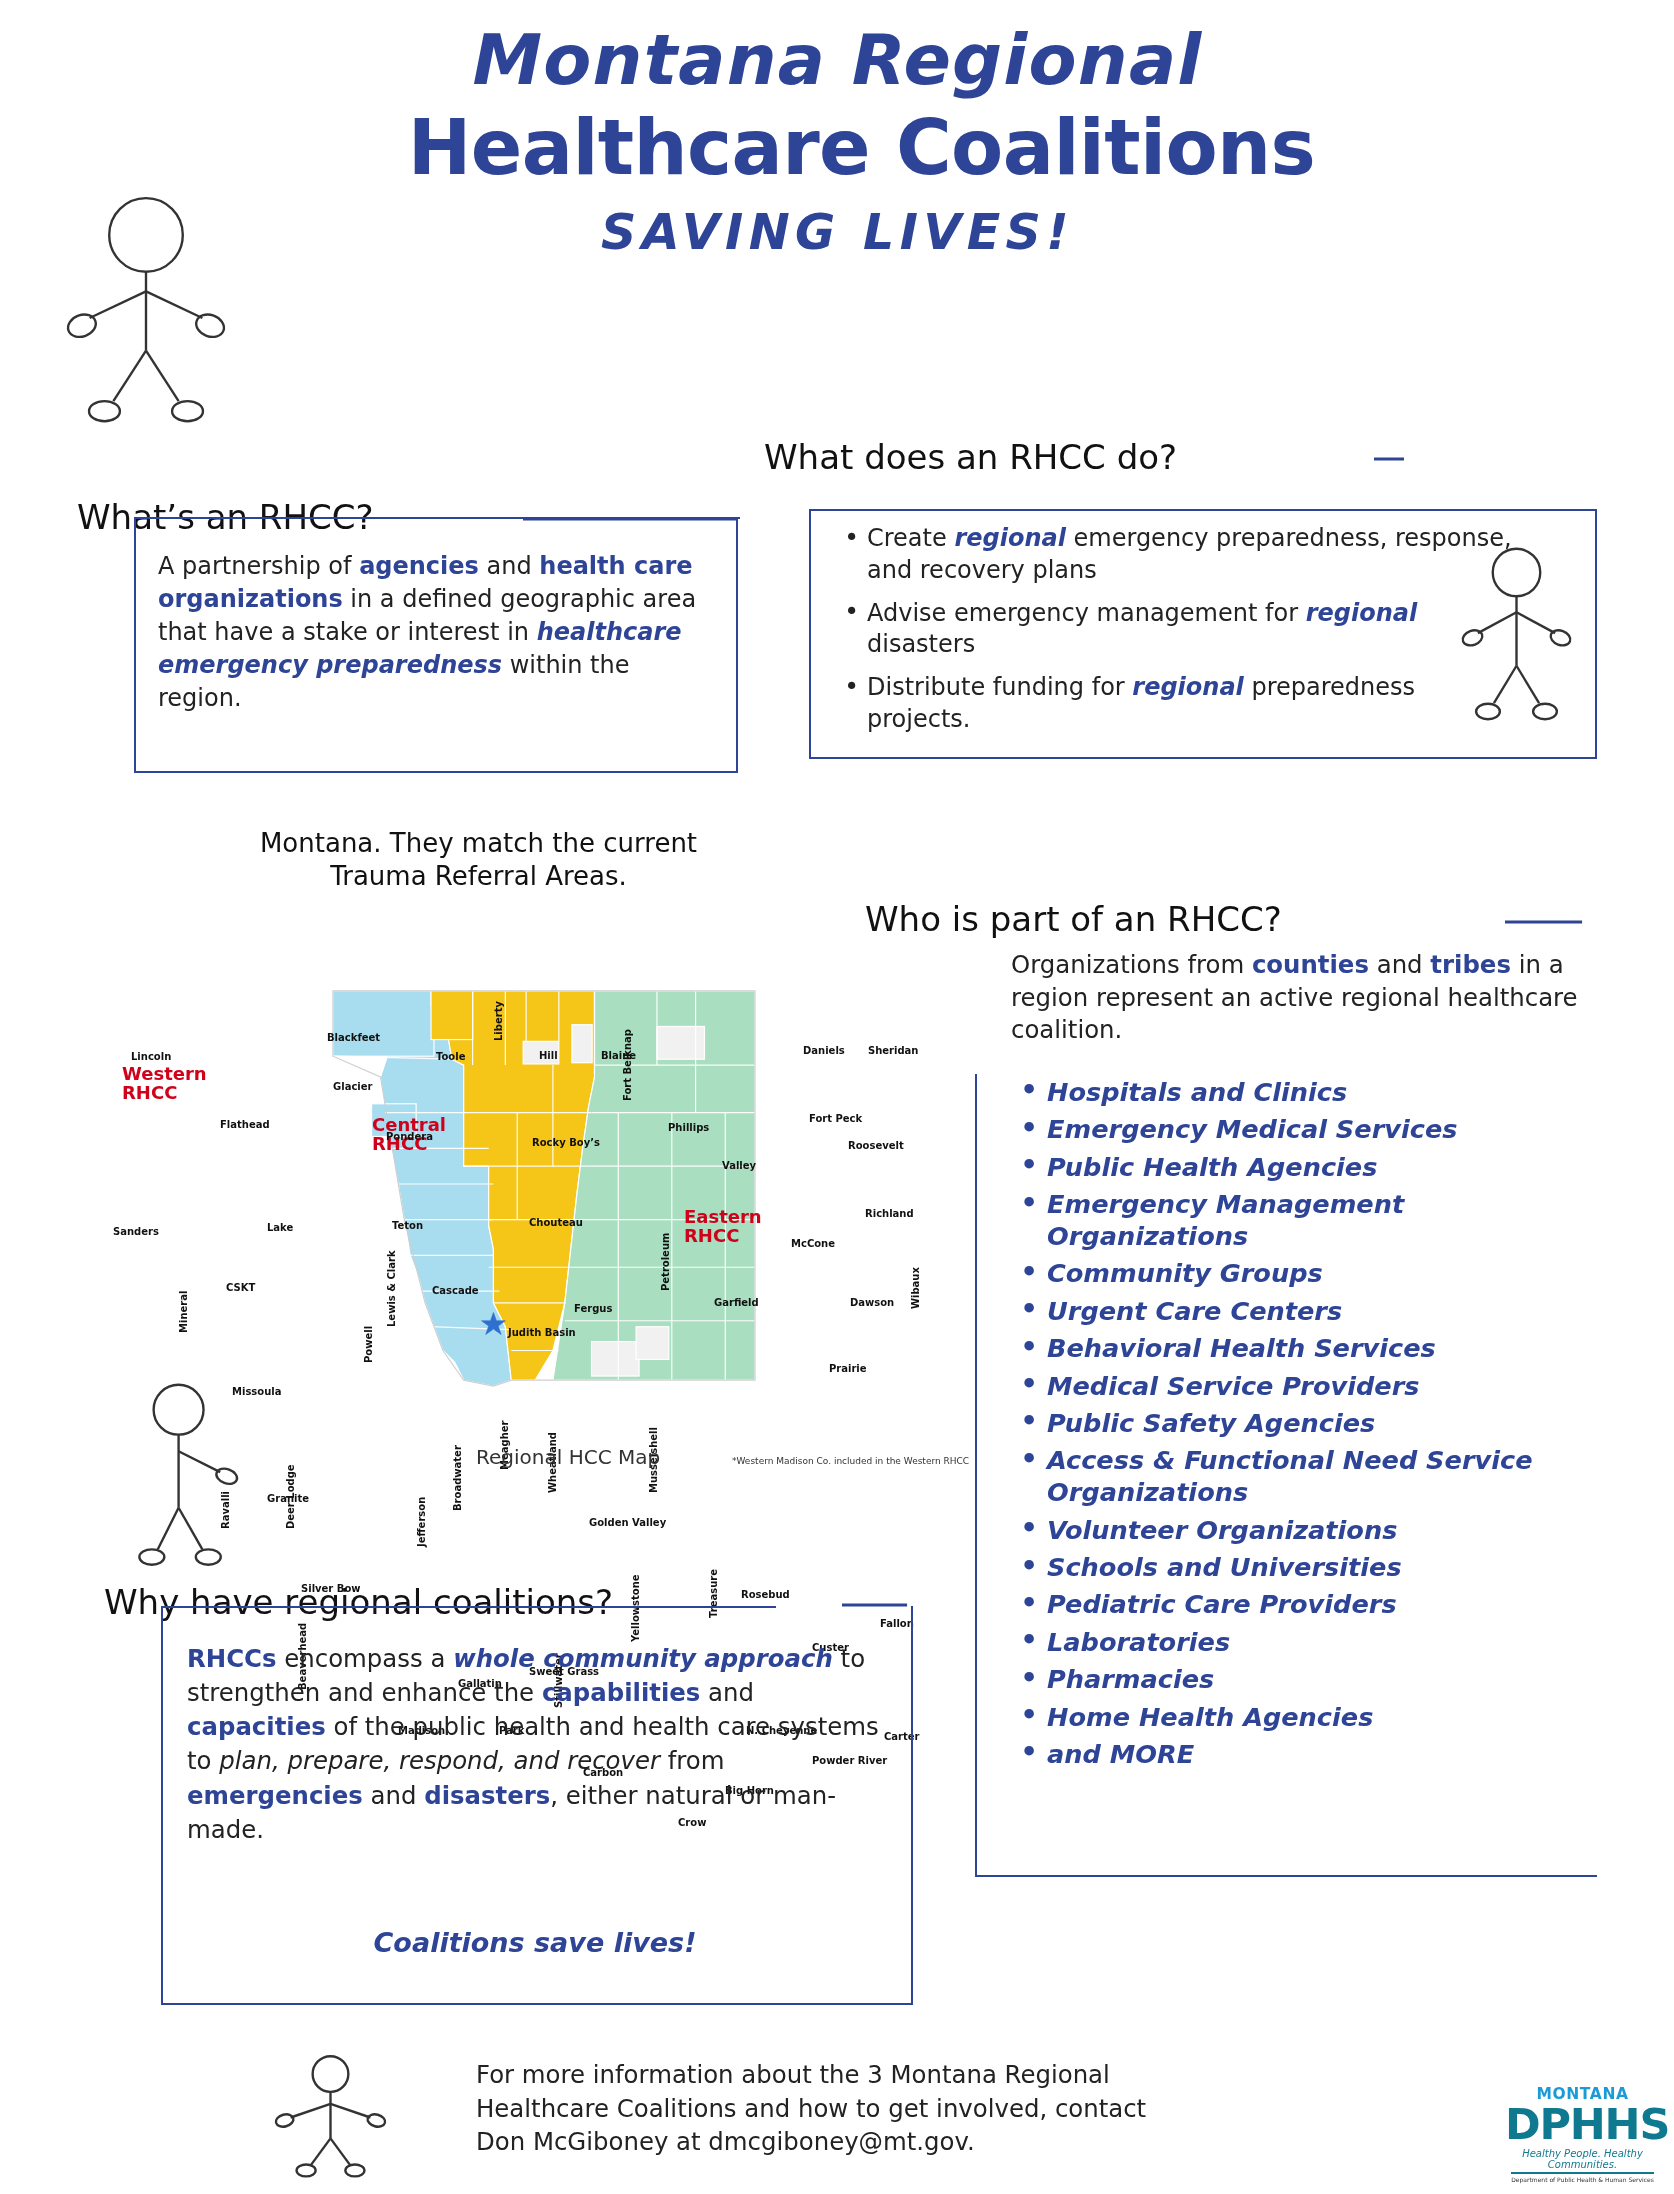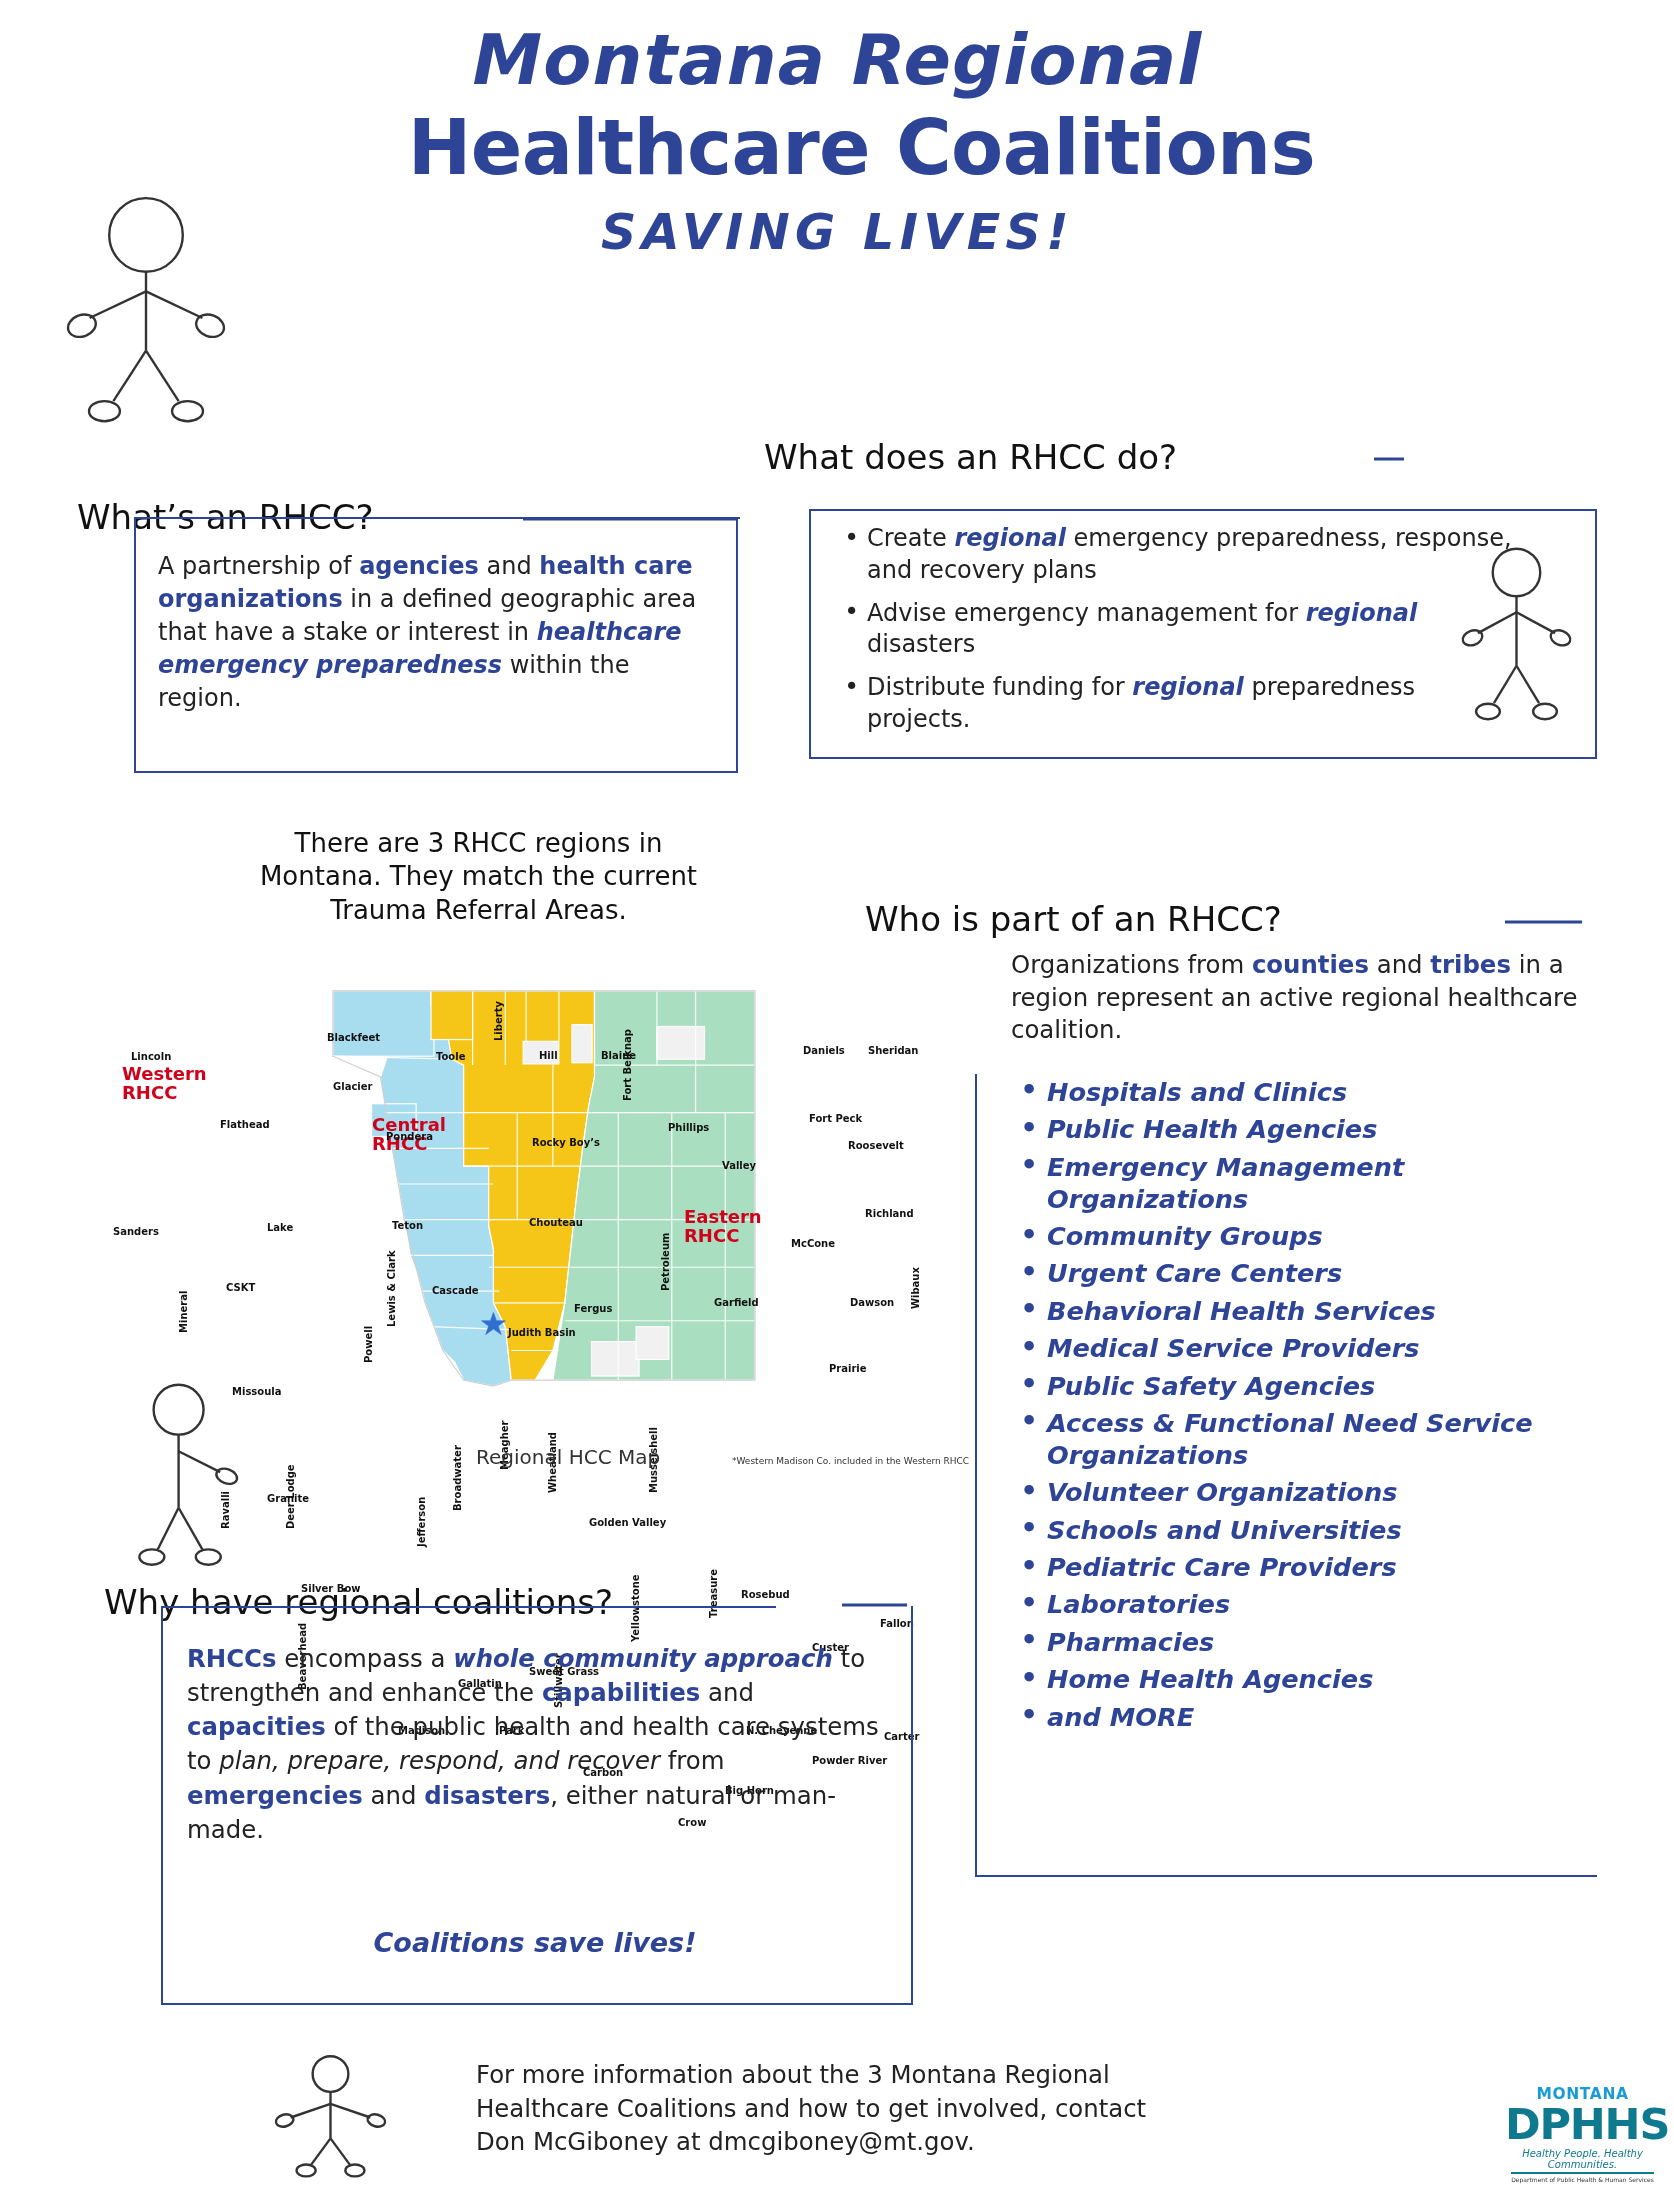--- a/index.html
+++ b/index.html
@@ -117,21 +117,20 @@
     <ellipse cx="36" cy="158" rx="17" ry="12" transform="rotate(-20 36 158)"></ellipse>
     <ellipse cx="184" cy="158" rx="17" ry="12" transform="rotate(20 184 158)"></ellipse>
     <line x1="110" y1="205" x2="72" y2="268"></line>
     <line x1="110" y1="205" x2="148" y2="268"></line>
     <ellipse cx="62" cy="282" rx="20" ry="13"></ellipse>
     <ellipse cx="158" cy="282" rx="20" ry="13"></ellipse>
   </g>
 </svg>
 
 <div style="position:absolute;left:196px;top:827px;width:565px;text-align:center;font-size:26px;line-height:1.28;color:#111;">
-  <div>There are 3 RHCC regions in</div>
   <div>Montana. They match the current</div>
   <div>Trauma Referral Areas.</div>
 </div>
 
 <div id="map-area">
   <svg width="904" height="434" viewBox="0 0 760 730" style="position:absolute;left:0;top:0;">
 
     <path d="M155,35 L195,35 L195,60 L215,60 L230,150 L250,160 L250,330 L292,330 L292,430
              L300,470 L300,560 L320,600 L330,690 L300,700 L250,690 L235,660 L215,640
              L200,600 L185,560 L175,520 L160,480 L150,420 L140,360 L128,300 L118,240
@@ -283,20 +282,21 @@
 <svg style="position:absolute;left:1505px;top:916px;" width="83" height="12" viewBox="0 0 140 20">
   <line x1="0" y1="10" x2="130" y2="10" stroke="#2e4496" stroke-width="5"></line>
 </svg>
 <div class="box" style="left:975px;top:1074px;width:622px;height:803px;border-top:none;border-right:none;"></div>
 <div style="position:absolute;left:1011px;top:949px;width:589px;font-size:24.4px;line-height:1.34;color:#222;">
   <span id="who-intro">Organizations from <span class="b-navy">counties</span> and <span class="b-navy">tribes</span> in a region represent an active regional healthcare coalition.</span>
 </div>
 <div style="position:absolute;left:1011px;top:1077px;width:595px;">
   <ul class="who" id="who-list">
       <li>Hospitals and Clinics</li>
+      <li>Emergency Medical Services</li>
       <li>Public Health Agencies</li>
       <li>Emergency Management Organizations</li>
       <li>Community Groups</li>
       <li>Urgent Care Centers</li>
       <li>Behavioral Health Services</li>
       <li>Medical Service Providers</li>
       <li>Public Safety Agencies</li>
       <li>Access &amp; Functional Need Service Organizations</li>
       <li>Volunteer Organizations</li>
       <li>Schools and Universities</li>

